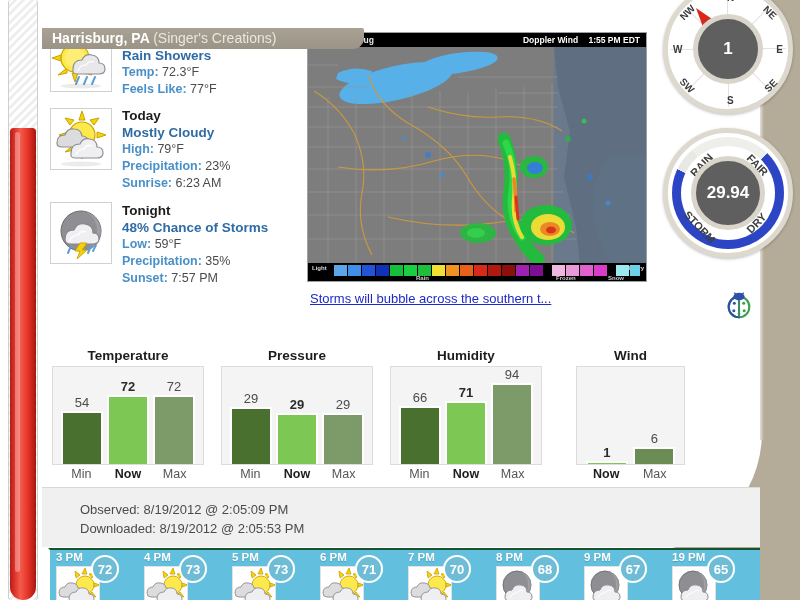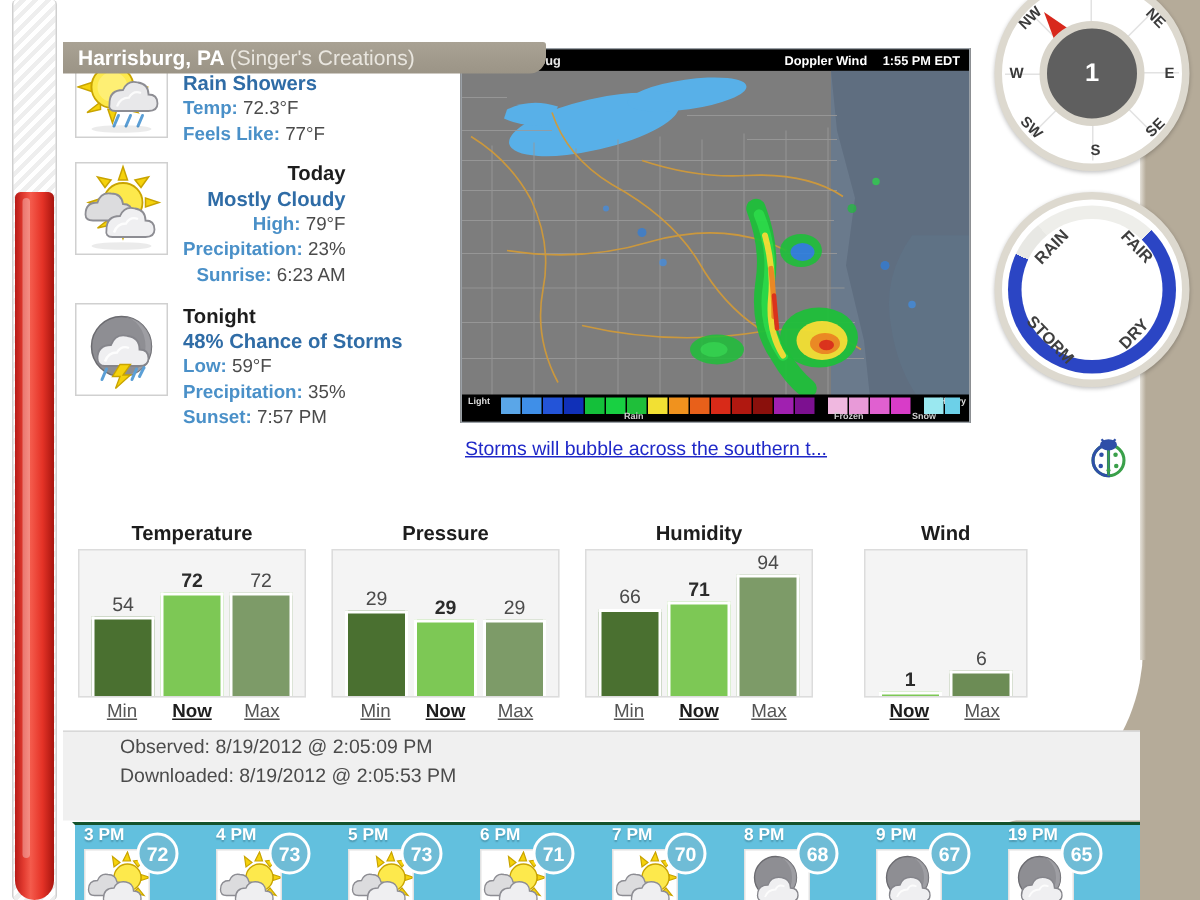--- a/index.html
+++ b/index.html
@@ -104,21 +104,21 @@
   .fc-cond {
     font-size: 13.5px; font-weight: bold; color: #2f6ca6;
     line-height: 17px;
     max-width: 150px;
   }
   .fc-detail {
     font-size: 12.5px; color: #4b4b4b; line-height: 17px;
     white-space: nowrap;
   }
   .fc-detail .lbl { color: #4a90c8; font-weight: bold; }
-  .fc-row.today .fc-text { padding-top: 0; text-align: right; }
+  .fc-row.today .fc-text { padding-top: 0; }
   .fc-row.tonight { margin-top: 2px; }
 
   
   .radar-wrap {
     position: absolute; left: 307px; top: 32px;
     width: 340px; height: 250px;
     border: 1px solid #9aa0a6;
     background: #000;
     overflow: hidden;
   }
@@ -286,31 +286,31 @@
     width: 42px;
     border: 2px solid #ffffff;
     border-bottom: none;
   }
   .stat-labels {
     display: flex; justify-content: space-around;
     padding: 2px 6px 0 6px;
   }
   .stat-labels span {
     width: 42px; text-align: center;
-    font-size: 12.5px; color: #555555; text-decoration: underline;
+    font-size: 12.5px; color: #555555;
   }
   .stat-labels span.now { font-weight: bold; color: #1d1d1d; }
 
   
   .timestamps {
     position: absolute; left: 42px; top: 487px;
     width: 718px; height: 60px;
     background: #f0f0f0;
     border-top: 1px solid #d8d8d8;
-    padding: 0 0 0 38px;
+    padding: 12px 0 0 38px;
   }
   .timestamps div {
     font-size: 13px; color: #4b4b4b; line-height: 19px;
   }
 
   
   .hourly {
     position: absolute; left: 48px; top: 548px;
     width: 712px; height: 52px;
     background: #62c0de;
@@ -613,20 +613,21 @@
     <div class="baro-arc" style="background:conic-gradient(from 135deg,
             #2b45c4 0deg 160deg,
             #e8e8e4 160deg 185deg,
             #eeeeea 185deg 270deg,
             #2b45c4 270deg 360deg);"></div>
     <div style="position:absolute;inset:13px;border-radius:50%;background:#ffffff;"></div>
     <span class="blabel" style="left:20px;top:26px;transform:rotate(-46deg)">RAIN</span>
     <span class="blabel" style="right:18px;top:26px;transform:rotate(46deg)">FAIR</span>
     <span class="blabel" style="right:20px;bottom:24px;transform:rotate(-46deg)">DRY</span>
     <span class="blabel" style="left:12px;bottom:20px;transform:rotate(46deg)">STORM</span>
+    <div class="baro-hub">29.94</div>
   </div>
 
   <svg class="ladybug" viewBox="0 0 32 32">
     <ellipse cx="16" cy="18" rx="11" ry="11" fill="none" stroke="#3aa04a" stroke-width="2.2"></ellipse>
     <path d="M5 18 a11 11 0 0 1 11-11 v22 a11 11 0 0 1 -11-11z" fill="none" stroke="#2f4fa8" stroke-width="2.2"></path>
     <line x1="16" y1="7" x2="16" y2="29" stroke="#3aa04a" stroke-width="1.6"></line>
     <ellipse cx="16" cy="7" rx="6" ry="4" fill="#2f4fa8"></ellipse>
     <line x1="11" y1="3" x2="13" y2="5" stroke="#2f4fa8" stroke-width="1.6"></line>
     <line x1="21" y1="3" x2="19" y2="5" stroke="#2f4fa8" stroke-width="1.6"></line>
     <circle cx="11" cy="14" r="1.6" fill="#2f4fa8"></circle>

